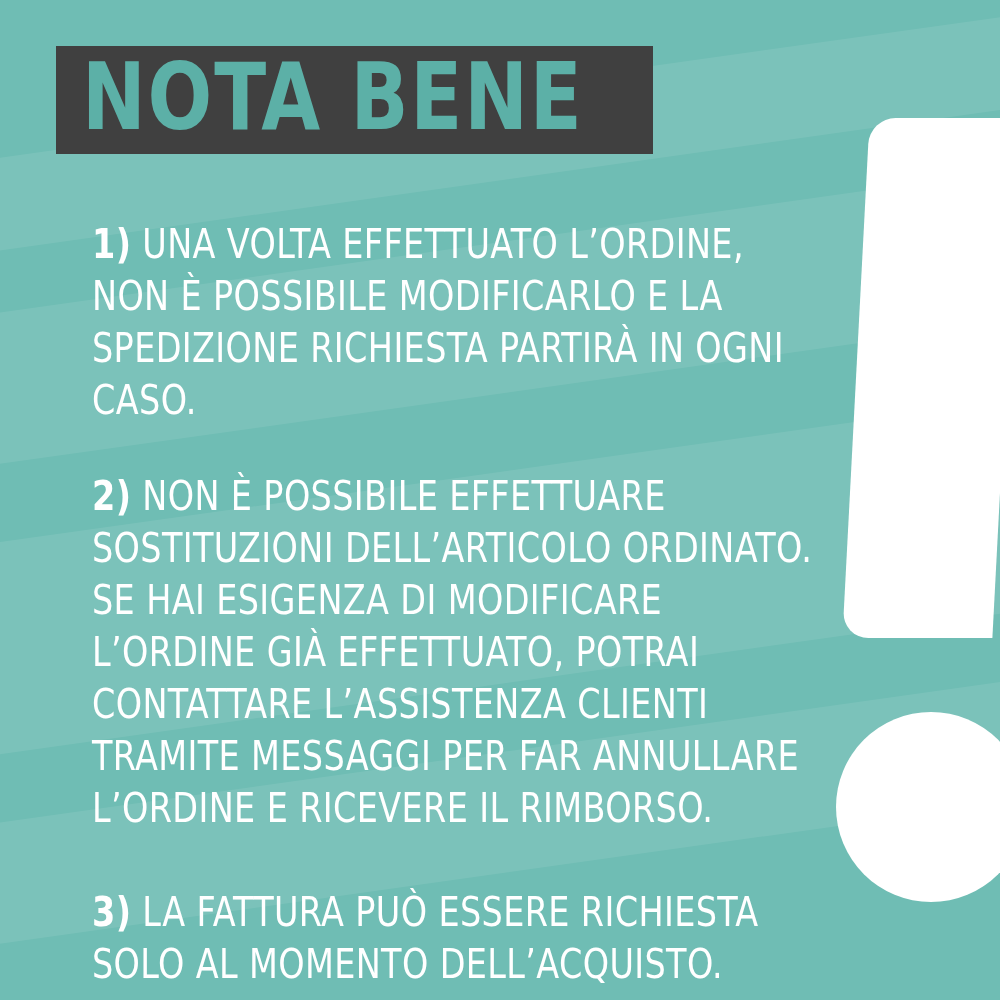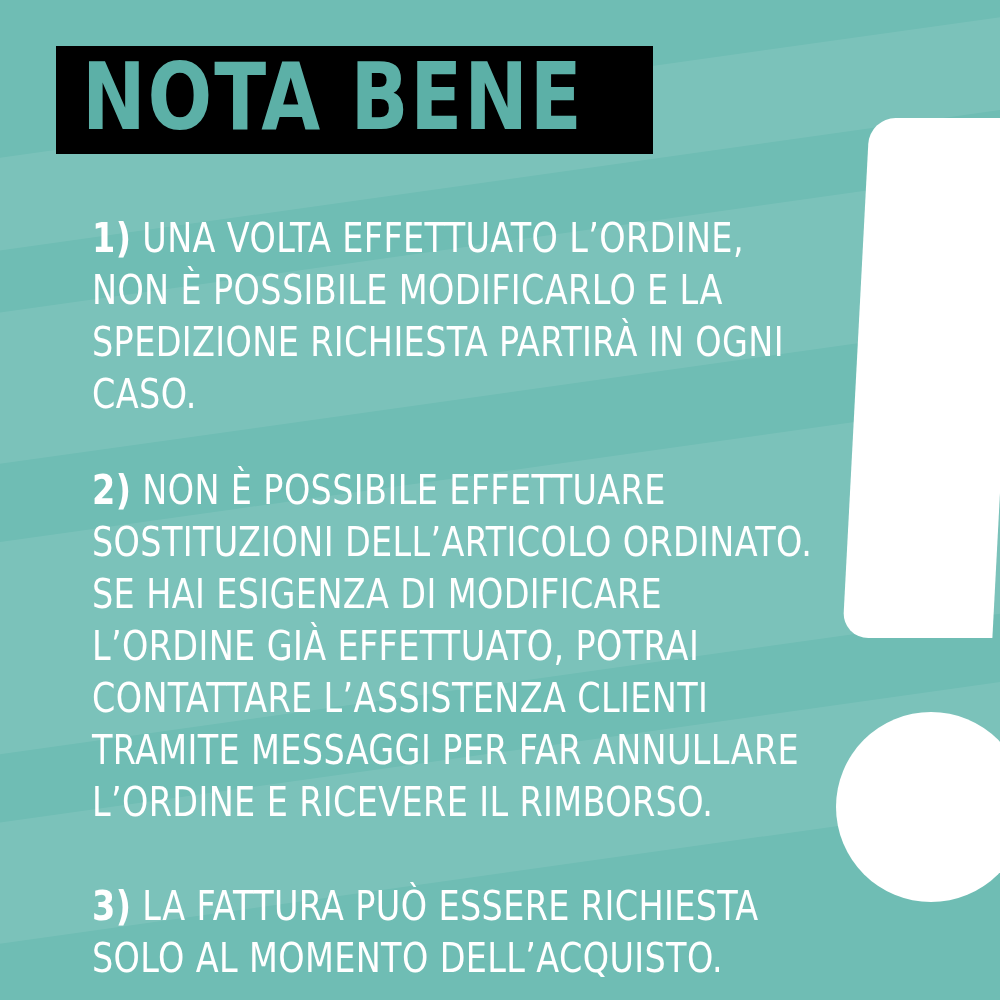--- a/index.html
+++ b/index.html
@@ -57,40 +57,40 @@
   .content {
     position: absolute;
     inset: 0;
     z-index: 5;
   }
 
   .title-box {
     position: absolute;
     left: 56px;
     top: 46px;
-    background: #000000;
+    background: #404040;
     padding: 6px 26px 10px 26px;
   }
   .title-box .title-text {
     display: block;
     color: #5cb0a7;
     font-family: "DejaVu Sans Condensed", "Liberation Sans Narrow", "Liberation Sans", sans-serif;
     font-weight: bold;
     font-size: 92px;
     line-height: 1.0;
     letter-spacing: 2px;
     transform: scaleX(0.92);
     transform-origin: left center;
     white-space: nowrap;
   }
 
   .body-block {
     position: absolute;
     left: 92px;
-    top: 212px;
+    top: 218px;
     width: 790px;
     color: #ffffff;
   }
   .para {
     font-family: "DejaVu Sans Condensed", "Liberation Sans Narrow", "Liberation Sans", sans-serif;
     font-size: 40px;
     line-height: 1.30;
     letter-spacing: 0.4px;
     margin: 0 0 44px 0;
     transform: scaleX(0.93);

